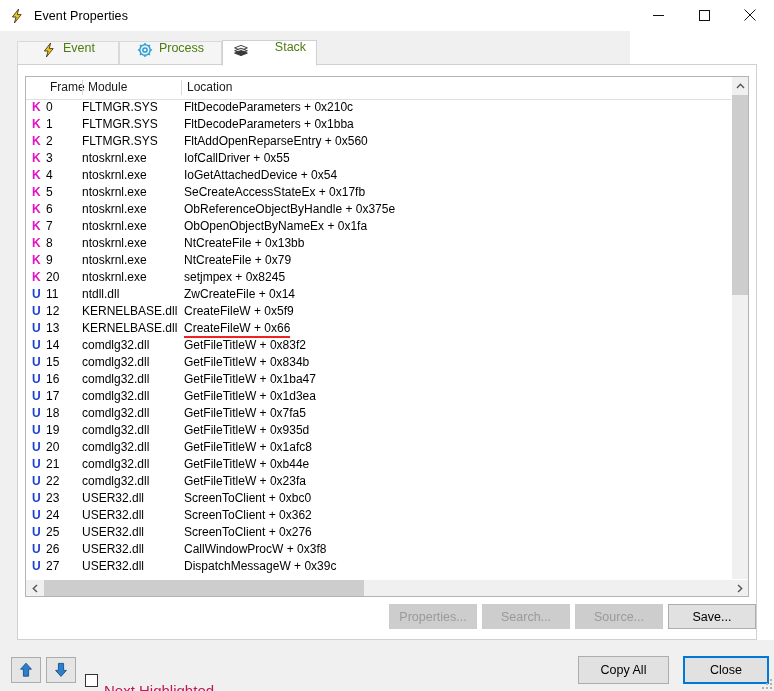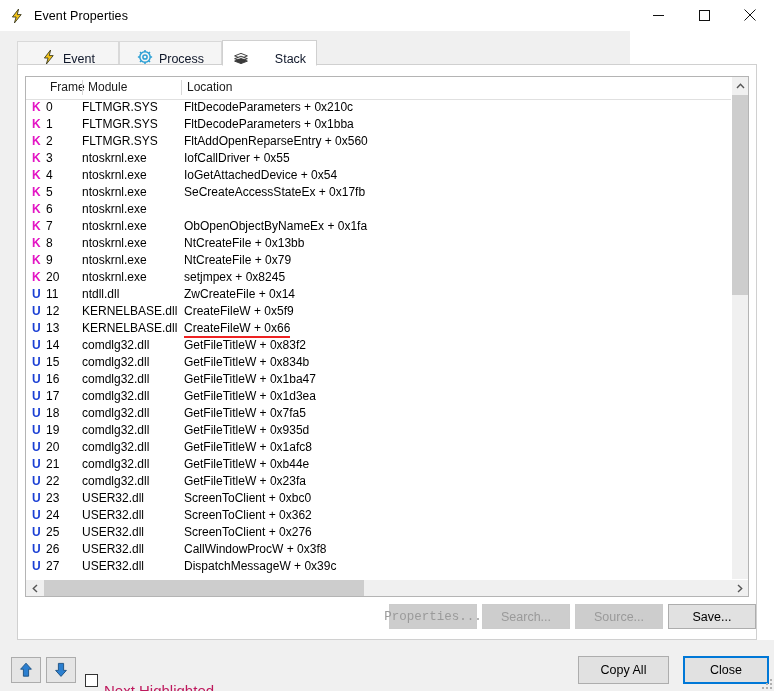--- a/index.html
+++ b/index.html
@@ -59,24 +59,24 @@
   }
   .tab {
     position: absolute;
     top: 1px;
     height: 24px;
     box-sizing: border-box;
     border: 1px solid #d9d9d9;
     border-bottom: none;
     background: #f5f5f5;
     display: flex;
-    align-items: flex-end;
+    align-items: flex-start;
     justify-content: center;
     font-size: 12.5px;
-    color: #0f172a;
+    color: #4d7c0f;
   }
   .tab.selected {
     top: 0px;
     height: 26px;
     background: #ffffff;
     border: 1px solid #d0d0d0;
     border-bottom: 1px solid #ffffff;
     z-index: 3;
     gap: 20px;
   }
@@ -238,21 +238,21 @@
     background: #cdcdcd;
     color: #9a9a9a;
     font-size: 12.5px;
     display: flex; align-items: center; justify-content: center;
   }
   .abtn.enabled {
     background: #e1e1e1;
     border: 1px solid #adadad;
     color: #000000;
   }
-  #btn-properties { left: 371px; width: 88px; font-family: Liberation Mono, monospace; }
+  #btn-properties { left: 371px; width: 88px; }
   #btn-search     { left: 464px; width: 88px; }
   #btn-source     { left: 557px; width: 88px; }
   #btn-save       { left: 650px; width: 88px; }
 
   
   #bottombar {
     position: absolute;
     left: 0; top: 640px;
     width: 774px; height: 51px;
     background: #f0f0f0;
@@ -394,20 +394,21 @@
           <div class="row">
             <span class="c-kind k-kernel">K</span>
             <span class="c-frame">5</span>
             <span class="c-module">ntoskrnl.exe</span>
             <span class="c-location"><span>SeCreateAccessStateEx + 0x17fb</span></span>
           </div>
           <div class="row">
             <span class="c-kind k-kernel">K</span>
             <span class="c-frame">6</span>
             <span class="c-module">ntoskrnl.exe</span>
+            <span class="c-location"><span>ObReferenceObjectByHandle + 0x375e</span></span>
           </div>
           <div class="row">
             <span class="c-kind k-kernel">K</span>
             <span class="c-frame">7</span>
             <span class="c-module">ntoskrnl.exe</span>
             <span class="c-location"><span>ObOpenObjectByNameEx + 0x1fa</span></span>
           </div>
           <div class="row">
             <span class="c-kind k-kernel">K</span>
             <span class="c-frame">8</span>

